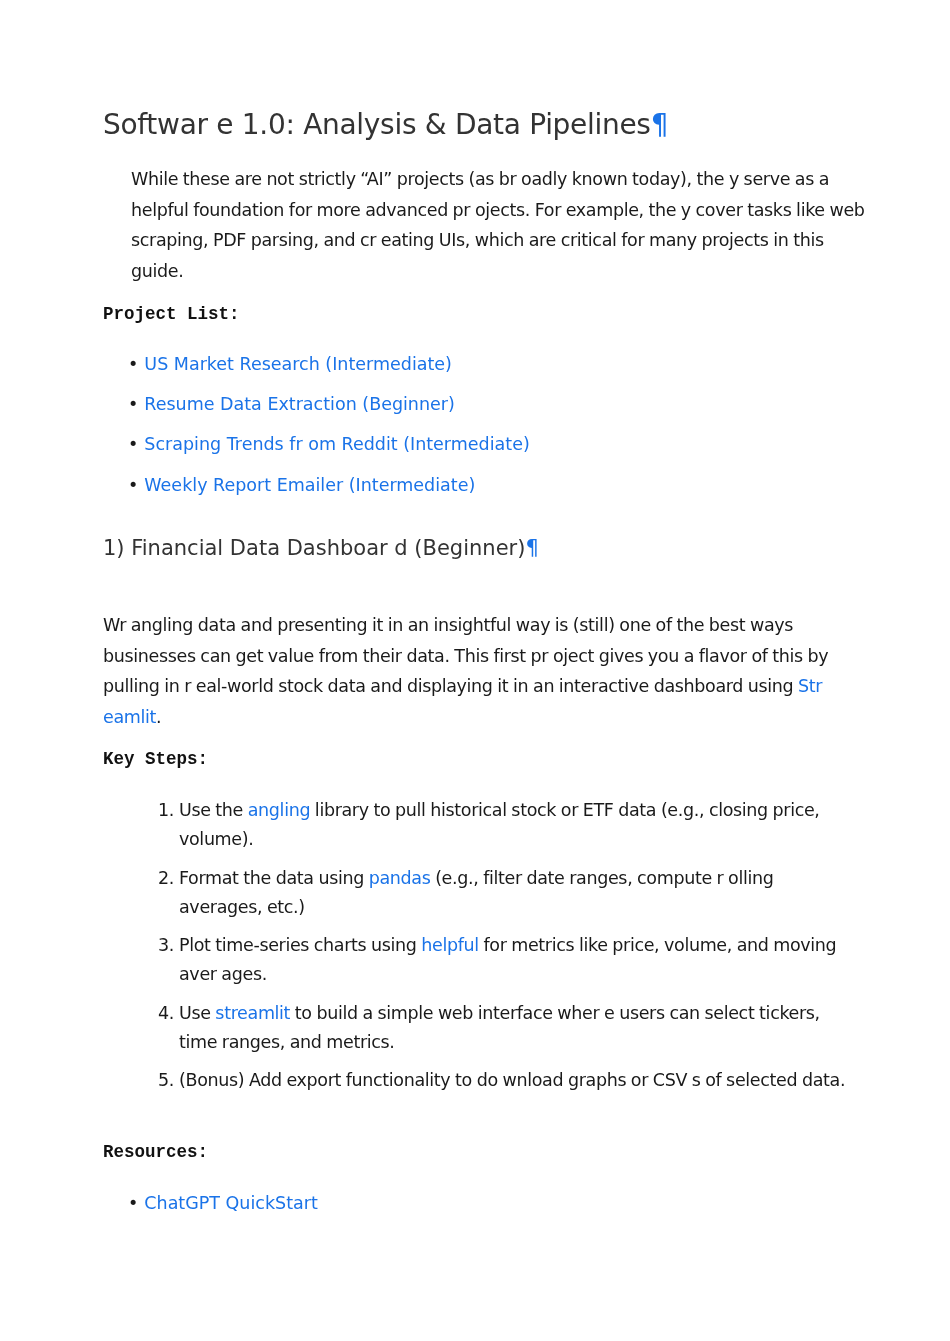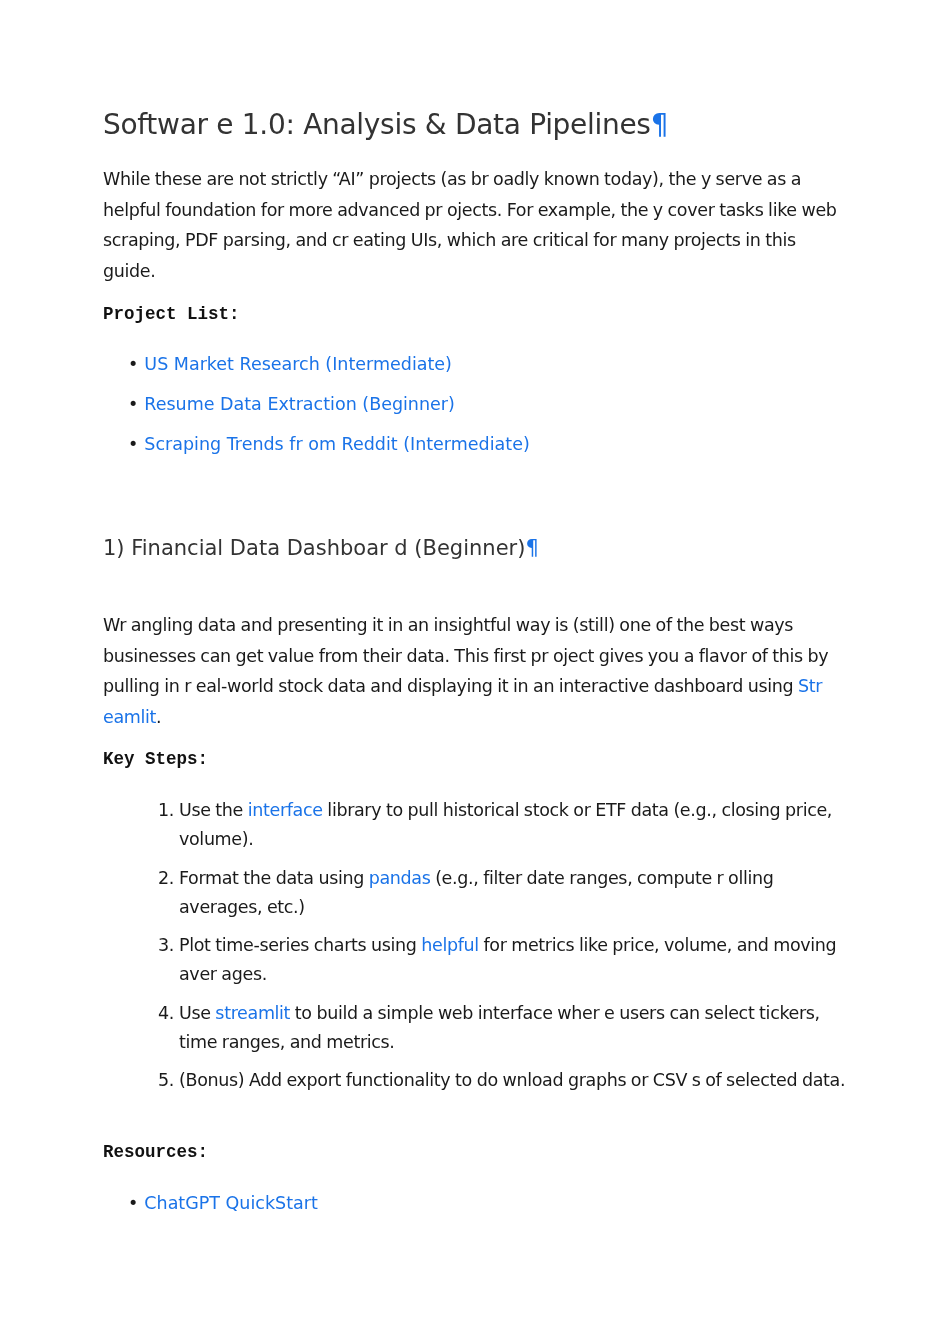--- a/index.html
+++ b/index.html
@@ -109,38 +109,39 @@
       top: 0;
     }
   </style>
 </head>
 <body>
 
 <div class="page">
 
   <h1><span>Softwar e 1.0: Analysis &amp; Data Pipelines</span><a class="pilcrow">¶</a></h1>
 
-  <p class="body" style="top:164px;">While these are not strictly “AI” projects (as br  oadly known today), the  y serve as a helpful foundation for more advanced pr  ojects. For example, the  y cover tasks like web scraping, PDF parsing, and cr  eating UIs, which are critical for many projects in this guide.</p>
+  <p class="body" style="top:164px;margin-left:28px;">While these are not strictly “AI” projects (as br  oadly known today), the  y serve as a helpful foundation for more advanced pr  ojects. For example, the  y cover tasks like web scraping, PDF parsing, and cr  eating UIs, which are critical for many projects in this guide.</p>
 
   <div class="label" style="top:304px;">Project List:</div>
 
   <ul class="bullets" style="top:353px;">
     <li><span class="dot">•</span><a class="link">US Market Research (Intermediate)</a></li>
     <li><span class="dot">•</span><a class="link">Resume Data Extraction (Beginner)</a></li>
     <li><span class="dot">•</span><a class="link">Scraping Trends fr  om Reddit (Intermediate)</a></li>
+    <li><span class="dot">•</span><a class="link">Weekly Report Emailer (Intermediate)</a></li>
   </ul>
 
   <h2 style="top:536px;"><span>1) Financial Data Dashboar d (Beginner)</span><a class="pilcrow">¶</a></h2>
 
   <p class="body" style="top:610px;"><span>Wr  angling data and presenting it in an insightful way is (still) one of the best ways businesses can get value from their data. This first pr  oject gives you a flavor of this by pulling in r  eal-world stock data and displaying it in an interactive dashboard using </span><a class="link">Str  eamlit</a><span>.</span></p>
 
   <div class="label" style="top:749px;">Key Steps:</div>
 
   <ol class="steps">
-    <li><span class="num">1.</span><span>Use the </span><a class="link">interface</a><span> library to pull historical stock or ETF data (e.g., closing price, volume).</span></li>
+    <li><span class="num">1.</span><span>Use the </span><a class="link">angling</a><span> library to pull historical stock or ETF data (e.g., closing price, volume).</span></li>
     <li><span class="num">2.</span><span>Format the data using </span><a class="link">pandas</a><span> (e.g., filter date ranges, compute r  olling averages, etc.)</span></li>
     <li><span class="num">3.</span><span>Plot time-series charts using </span><a class="link">helpful</a><span> for metrics like price, volume, and moving aver  ages.</span></li>
     <li><span class="num">4.</span><span>Use </span><a class="link">streamlit</a><span> to build a simple web interface wher  e users can select tickers, time ranges, and metrics.</span></li>
     <li><span class="num">5.</span><span>(Bonus) Add export functionality to do  wnload graphs or CSV  s of selected data.</span></li>
   </ol>
 
   <div class="label" style="top:1142px;">Resources:</div>
 
   <ul class="bullets" style="top:1192px;">
     <li><span class="dot">•</span><a class="link">ChatGPT QuickStart</a></li>

